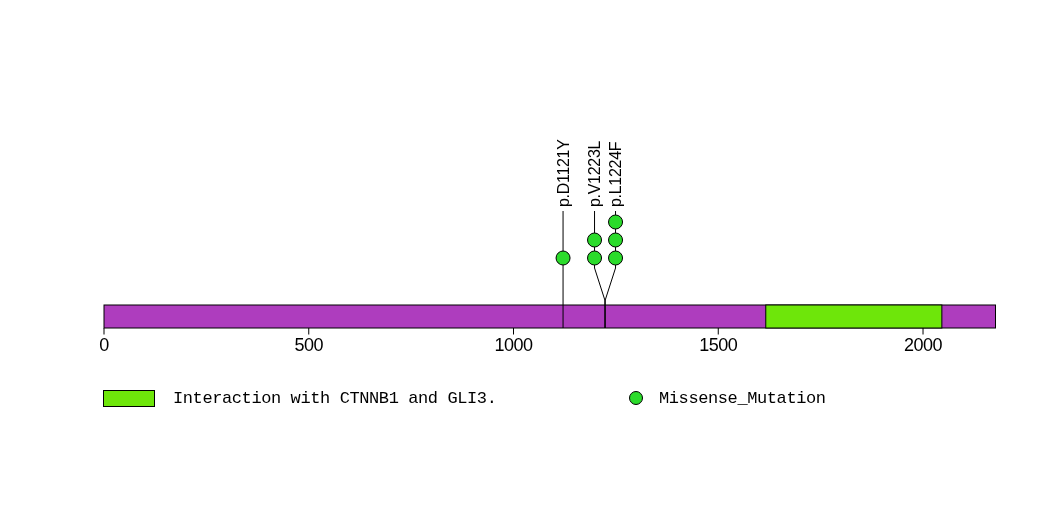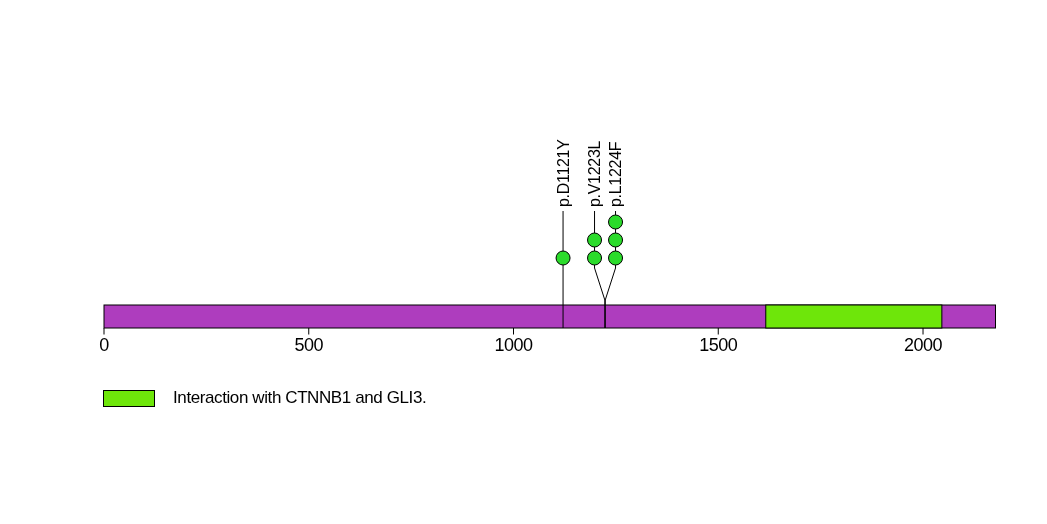--- a/index.html
+++ b/index.html
@@ -36,20 +36,21 @@
     height: 12px;
     border: 1px solid #000;
     border-radius: 50%;
     margin-right: 16px;
     flex: 0 0 auto;
   }
   .legend-label {
     font-size: 17px;
     letter-spacing: -0.4px;
     white-space: nowrap;
+    font-family: Liberation Mono, monospace;
   }
 </style>
 </head>
 <body>
 
 <div class="page">
   <svg id="plot" width="1047" height="524">
       <rect x="104" y="305" width="891.5" height="23" fill="#AE3DBE" stroke="#000000" stroke-width="1"></rect>
       <rect x="765.7657326596234" y="305" width="176.0886541111621" height="23" fill="#6EE60A" stroke="#000000" stroke-width="1"></rect>
       <line x1="104" y1="328" x2="104" y2="334.5" stroke="#000" stroke-width="1"></line>
@@ -74,13 +75,17 @@
       <circle cx="615.5336472209462" cy="240" r="7" fill="#2BDB2B" stroke="#000" stroke-width="1"></circle>
       <circle cx="615.5336472209462" cy="222" r="7" fill="#2BDB2B" stroke="#000" stroke-width="1"></circle>
       <text transform="translate(615.5336472209462 207) rotate(-90)" dy="0.34em" font-size="16px" letter-spacing="-0.3px">p.L1224F</text>
     </svg>
 
   <div class="legend-item" style="left:103px">
     <span class="swatch-rect" style="background: rgb(110, 230, 10);"></span>
     <span class="legend-label">Interaction with CTNNB1 and GLI3.</span>
   </div>
 
+  <div class="legend-item" style="left:629px">
+    <span class="swatch-circle" style="background: rgb(43, 219, 43);"></span>
+    <span class="legend-label">Missense_Mutation</span>
+  </div>
 </div>
 
 </body></html>

